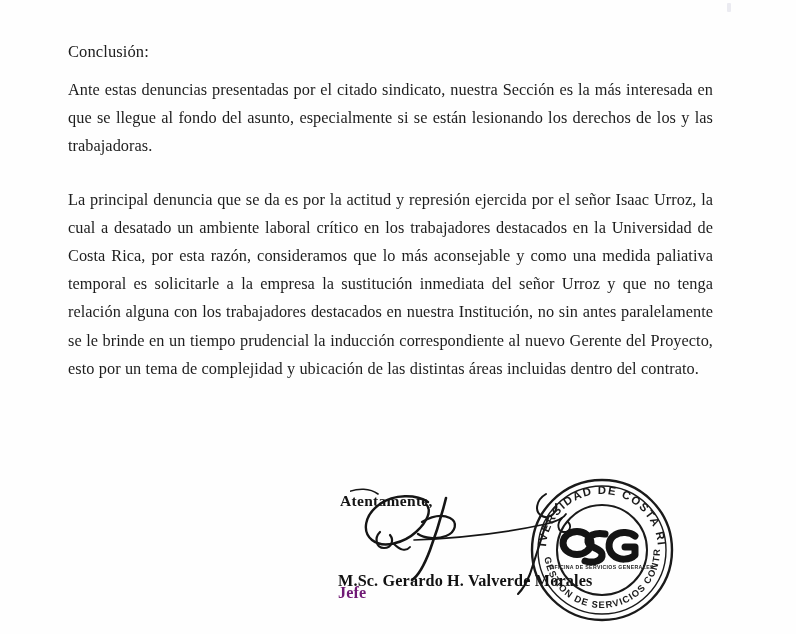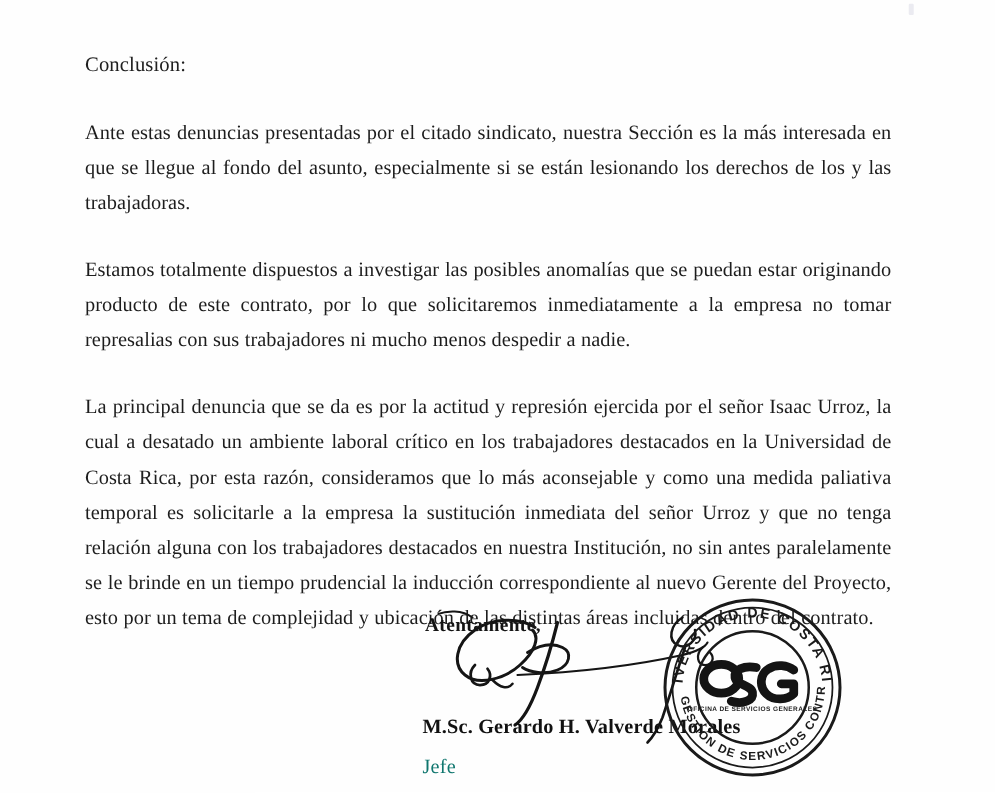--- a/index.html
+++ b/index.html
@@ -39,21 +39,21 @@
     position: absolute;
     left: 68px;
     top: 38px;
     width: 661px;
   }
 
   .heading {
     font-size: 16.5px;
     line-height: 28px;
     letter-spacing: .1px;
-    margin: 0 0 26px 0;
+    margin: 0 0 10px 0;
     color: #202020;
   }
 
   p.para {
     font-size: 16.3px;
     line-height: 28.2px;
     text-align: justify;
     text-justify: inter-word;
     margin: 0 16px 25px 0;
     letter-spacing: .05px;
@@ -84,25 +84,25 @@
     top: 80px;
     font-size: 16.2px;
     font-weight: bold;
     letter-spacing: .15px;
     white-space: nowrap;
     color: #111;
   }
   .signer-title {
     position: absolute;
     left: -2px;
-    top: 112px;
+    top: 92px;
     font-size: 16.2px;
-    font-weight: normal;
+    font-weight: bold;
     letter-spacing: .15px;
-    color: #0f766e;
+    color: #701a75;
   }
   .handwriting {
     position: absolute;
     left: 10px;
     top: -4px;
     width: 320px;
     height: 110px;
     pointer-events: none;
   }
 
@@ -127,21 +127,20 @@
 <div id="page">
 
   <div class="speck"></div>
 
   <div class="doc-body">
 
     <div class="heading">Conclusión:</div>
 
     <p class="para">Ante estas denuncias presentadas por el citado sindicato, nuestra Sección es la más interesada en que se llegue al fondo del asunto, especialmente si se están lesionando los derechos de los y las trabajadoras.</p>
 
-    <p class="para">Estamos totalmente dispuestos a investigar las posibles anomalías que se puedan estar originando producto de este contrato, por lo que solicitaremos inmediatamente a la empresa no tomar represalias con sus trabajadores ni mucho menos despedir a nadie.</p>
 
 
     <p class="para">La principal denuncia que se da es por la actitud y represión ejercida por el señor Isaac Urroz, la cual a desatado un ambiente laboral crítico en los trabajadores destacados en la Universidad de Costa Rica, por esta razón, consideramos que lo más aconsejable y como una medida paliativa temporal es solicitarle a la empresa la sustitución inmediata del señor Urroz y que no tenga relación alguna con los trabajadores destacados en nuestra Institución, no sin antes paralelamente se le brinde en un tiempo prudencial la inducción correspondiente al nuevo Gerente del Proyecto, esto por un tema de complejidad y ubicación de las distintas áreas incluidas dentro del contrato.</p>
 
   </div>
 
   <div class="sign-block">
 
     <div class="atentamente">Atentamente,</div>
 

